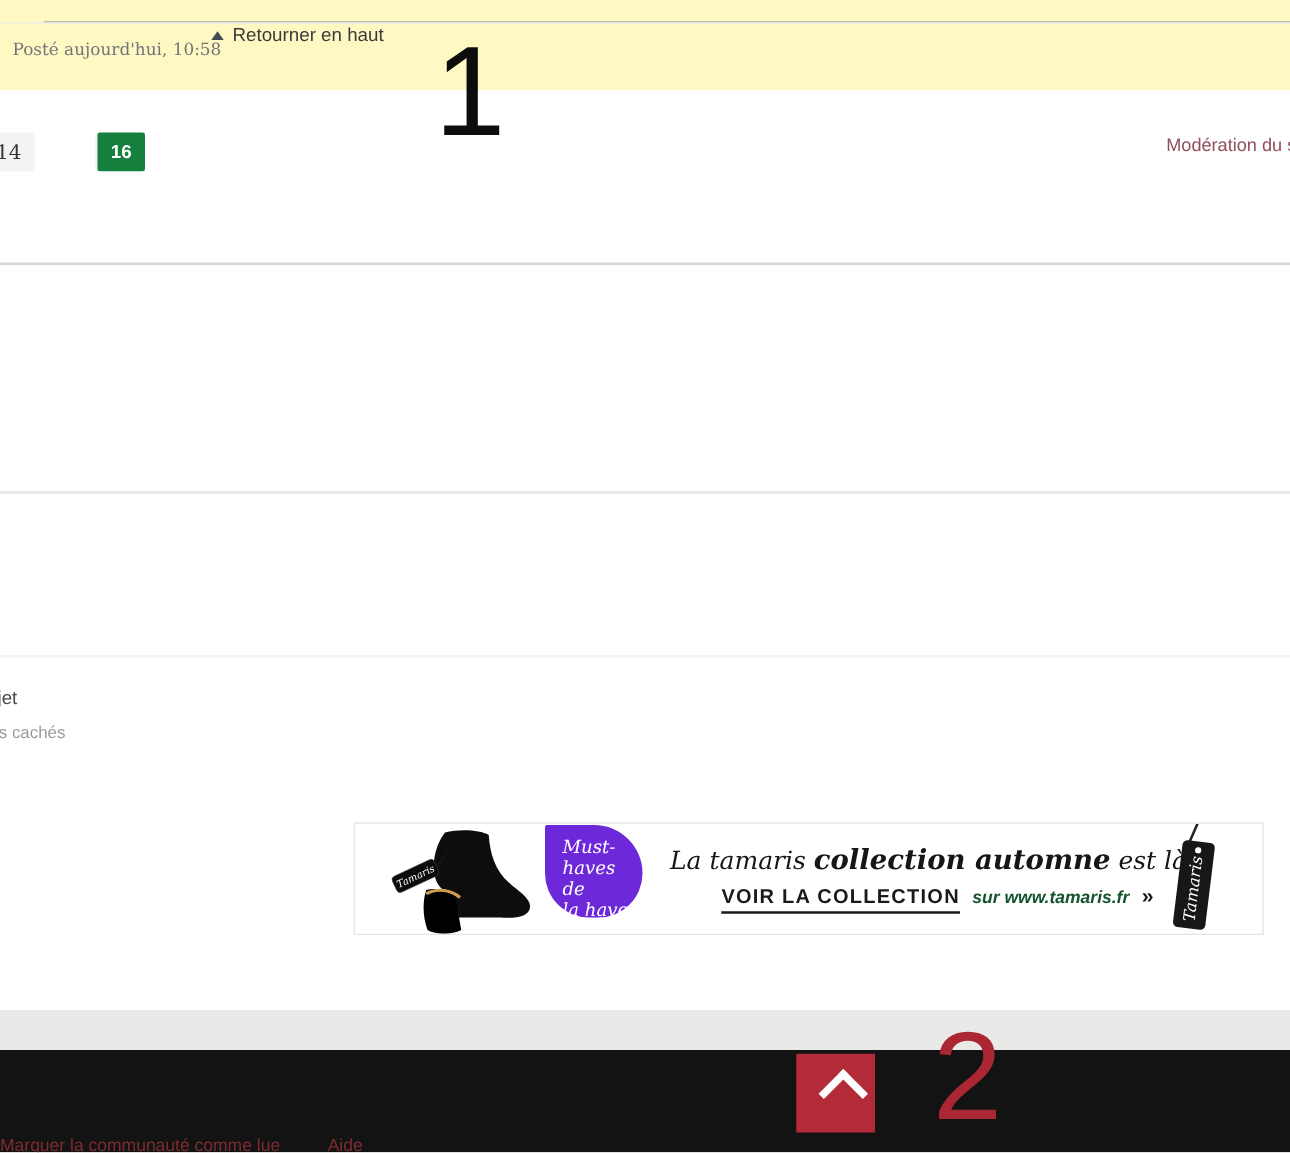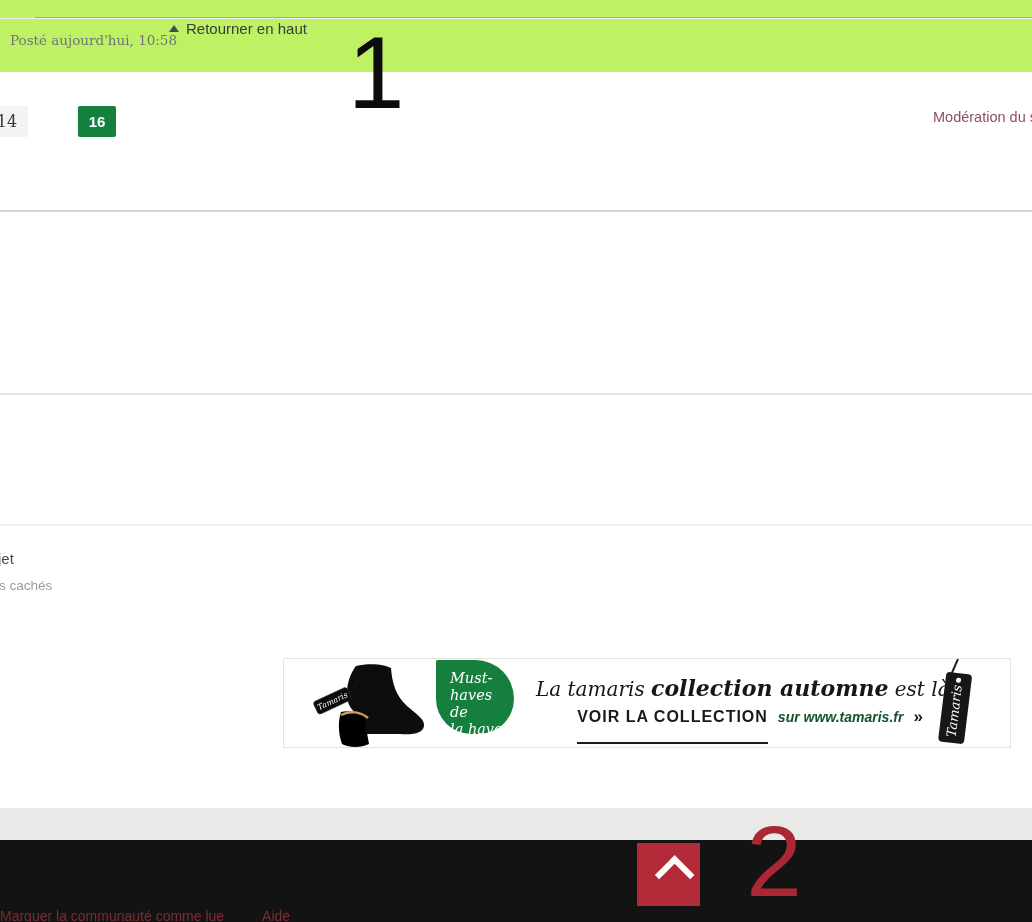--- a/index.html
+++ b/index.html
@@ -2,21 +2,21 @@
 <html><head>
 <meta charset="utf-8">
 <style>
   html,body{margin:0;padding:0;background:#fff;}
   .screen{
     position:relative;width:1032px;height:922px;overflow:hidden;
     background:#ffffff;font-family:"Liberation Sans",sans-serif;
     -webkit-font-smoothing:antialiased;
   }
   
-  .topbar{position:absolute;left:0;top:0;width:1032px;height:72px;background:#bef264;}
+  .topbar{position:absolute;left:0;top:0;width:1032px;height:72px;background:#fef9c3;}
   .topbar-line-dark{position:absolute;left:35px;top:17px;width:997px;height:1px;background:#a7a7a6;}
   .topbar-line-light{position:absolute;left:0;top:18px;width:1032px;height:1px;background:#eeeeec;}
   .posted{position:absolute;left:10px;top:32px;font-family:"DejaVu Serif",serif;font-size:13.5px;color:#73737a;white-space:nowrap;}
   .backtotop{position:absolute;left:169px;top:20px;display:flex;align-items:center;gap:7px;cursor:pointer;text-decoration:none;}
   .tri-up{width:0;height:0;border-left:5px solid transparent;border-right:5px solid transparent;border-bottom:7px solid #434b52;}
   .backtotop-label{font-size:15px;color:#393b3d;white-space:nowrap;}
   
   .marker{position:absolute;font-family:"Liberation Sans",sans-serif;font-weight:100;line-height:1;pointer-events:none;z-index:50;}
   .marker1{left:342px;top:22px;font-size:102px;color:#0c0c0c;width:68px;text-align:center;}
   .marker2{left:740px;top:811px;font-size:100px;color:#ab2733;width:68px;text-align:center;}
@@ -32,28 +32,28 @@
   .sep1{top:210px;height:2px;background:#d6d6d5;}
   .sep2{top:393px;height:2px;background:#e5e5e4;}
   .sep3{top:524px;height:2px;background:#f1f1f0;}
   
   .frag1{position:absolute;left:-2px;top:550px;font-size:15px;color:#4a4a4e;cursor:pointer;}
   .frag2{position:absolute;left:-1px;top:578px;font-size:13.5px;color:#9b9b9b;}
   
   .ad{position:absolute;left:283px;top:658px;width:728px;height:90px;background:#ffffff;
       border:1px solid #e3e3e2;box-sizing:border-box;overflow:hidden;cursor:pointer;}
   .ad-boot{position:absolute;left:28px;top:4px;}
-  .ad-blob{position:absolute;left:152px;top:1px;width:78px;height:74px;background:#15803d;
+  .ad-blob{position:absolute;left:152px;top:1px;width:78px;height:74px;background:#6d28d9;
       border-radius:2px 46px 42px 42px;color:#fff;font-family:"DejaVu Serif",serif;font-style:italic;
       font-size:14.5px;line-height:17px;padding:10px 0 0 14px;box-sizing:border-box;}
   .ad-headline{position:absolute;left:248px;top:16px;width:436px;text-align:center;
       font-family:"DejaVu Serif",serif;font-style:italic;font-size:20px;color:#161616;white-space:nowrap;}
   .ad-headline b{font-size:22px;}
   .ad-cta-row{position:absolute;left:248px;top:48px;width:436px;display:flex;align-items:baseline;justify-content:center;gap:10px;white-space:nowrap;}
-  .ad-cta{font-size:16px;font-weight:bold;color:#1a1a1a;letter-spacing:1px;border-bottom:2px solid #1a1a1a;padding-bottom:16px;}
+  .ad-cta{font-size:16px;font-weight:bold;color:#1a1a1a;letter-spacing:1px;border-bottom:2px solid #1a1a1a;padding-bottom:2px;}
   .ad-cta-suffix{font-size:14px;font-weight:bold;font-style:italic;color:#14532d;}
   .ad-arrows{font-size:17px;font-weight:bold;color:#1a1a1a;}
   .ad-tag{position:absolute;left:636px;top:0;}
   
   .crumbrow{position:absolute;left:0;top:779px;display:flex;align-items:center;gap:14px;}
   .crumb{font-size:14.5px;color:#8b3c46;white-space:nowrap;cursor:pointer;}
   .crumb-sep{font-size:13px;font-weight:bold;color:#8b3c46;}
   
   .graystrip{position:absolute;left:0;top:808px;width:1032px;height:32px;background:#e9e9e8;}
   .footer{position:absolute;left:0;top:840px;width:1032px;height:82px;background:#131313;}

